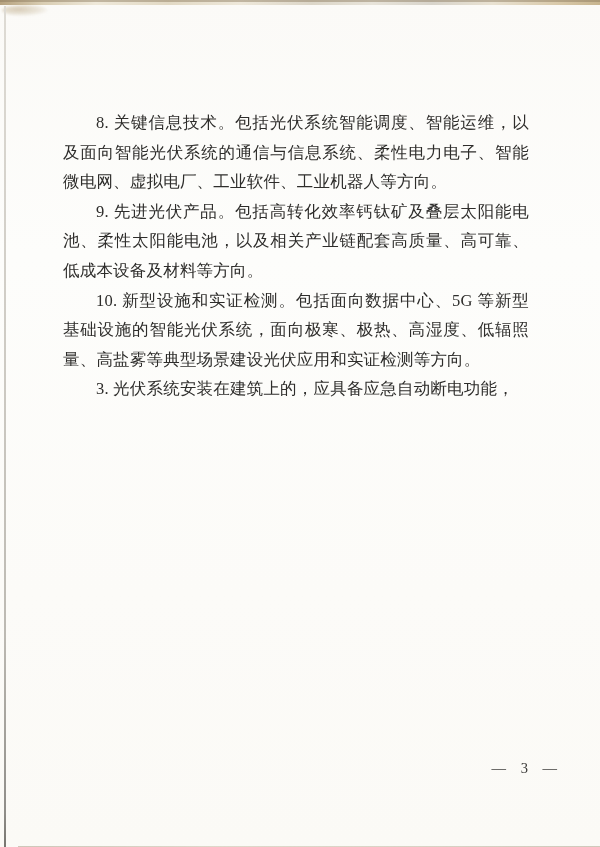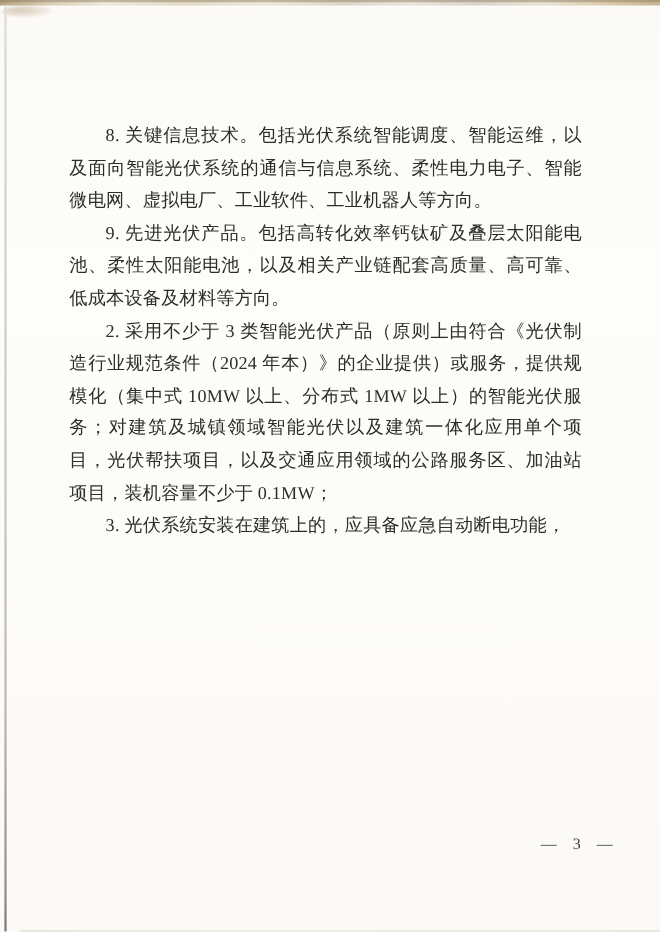--- a/index.html
+++ b/index.html
@@ -91,18 +91,18 @@
 
 <div class="page">
   <div class="top-edge"></div>
   <div class="corner-smudge"></div>
   <div class="left-edge"></div>
   <div class="bottom-edge"></div>
 
   <div class="content">
     <p>8. 关键信息技术。包括光伏系统智能调度、智能运维，以及面向智能光伏系统的通信与信息系统、柔性电力电子、智能微电网、虚拟电厂、工业软件、工业机器人等方向。</p>
     <p>9. 先进光伏产品。包括高转化效率钙钛矿及叠层太阳能电池、柔性太阳能电池，以及相关产业链配套高质量、高可靠、低成本设备及材料等方向。</p>
-    <p>2. 采用不少于 3 类智能光伏产品（原则上由符合《光伏制造行业规范条件（2024 年本）》的企业提供）或服务，提供规模化（集中式 10MW 以上、分布式 1MW 以上）的智能光伏服务；对建筑及城镇领域智能光伏以及建筑一体化应用单个项目，光伏帮扶项目，以及交通应用领域的公路服务区、加油站项目，装机容量不少于 0.1MW；</p>
+    <p>10. 新型设施和实证检测。包括面向数据中心、5G 等新型基础设施的智能光伏系统，面向极寒、极热、高湿度、低辐照量、高盐雾等典型场景建设光伏应用和实证检测等方向。</p>
     <p>3. 光伏系统安装在建筑上的，应具备应急自动断电功能，</p>
   </div>
 
   <div class="page-number">— 3 —</div>
 </div>
 
 </body></html>

